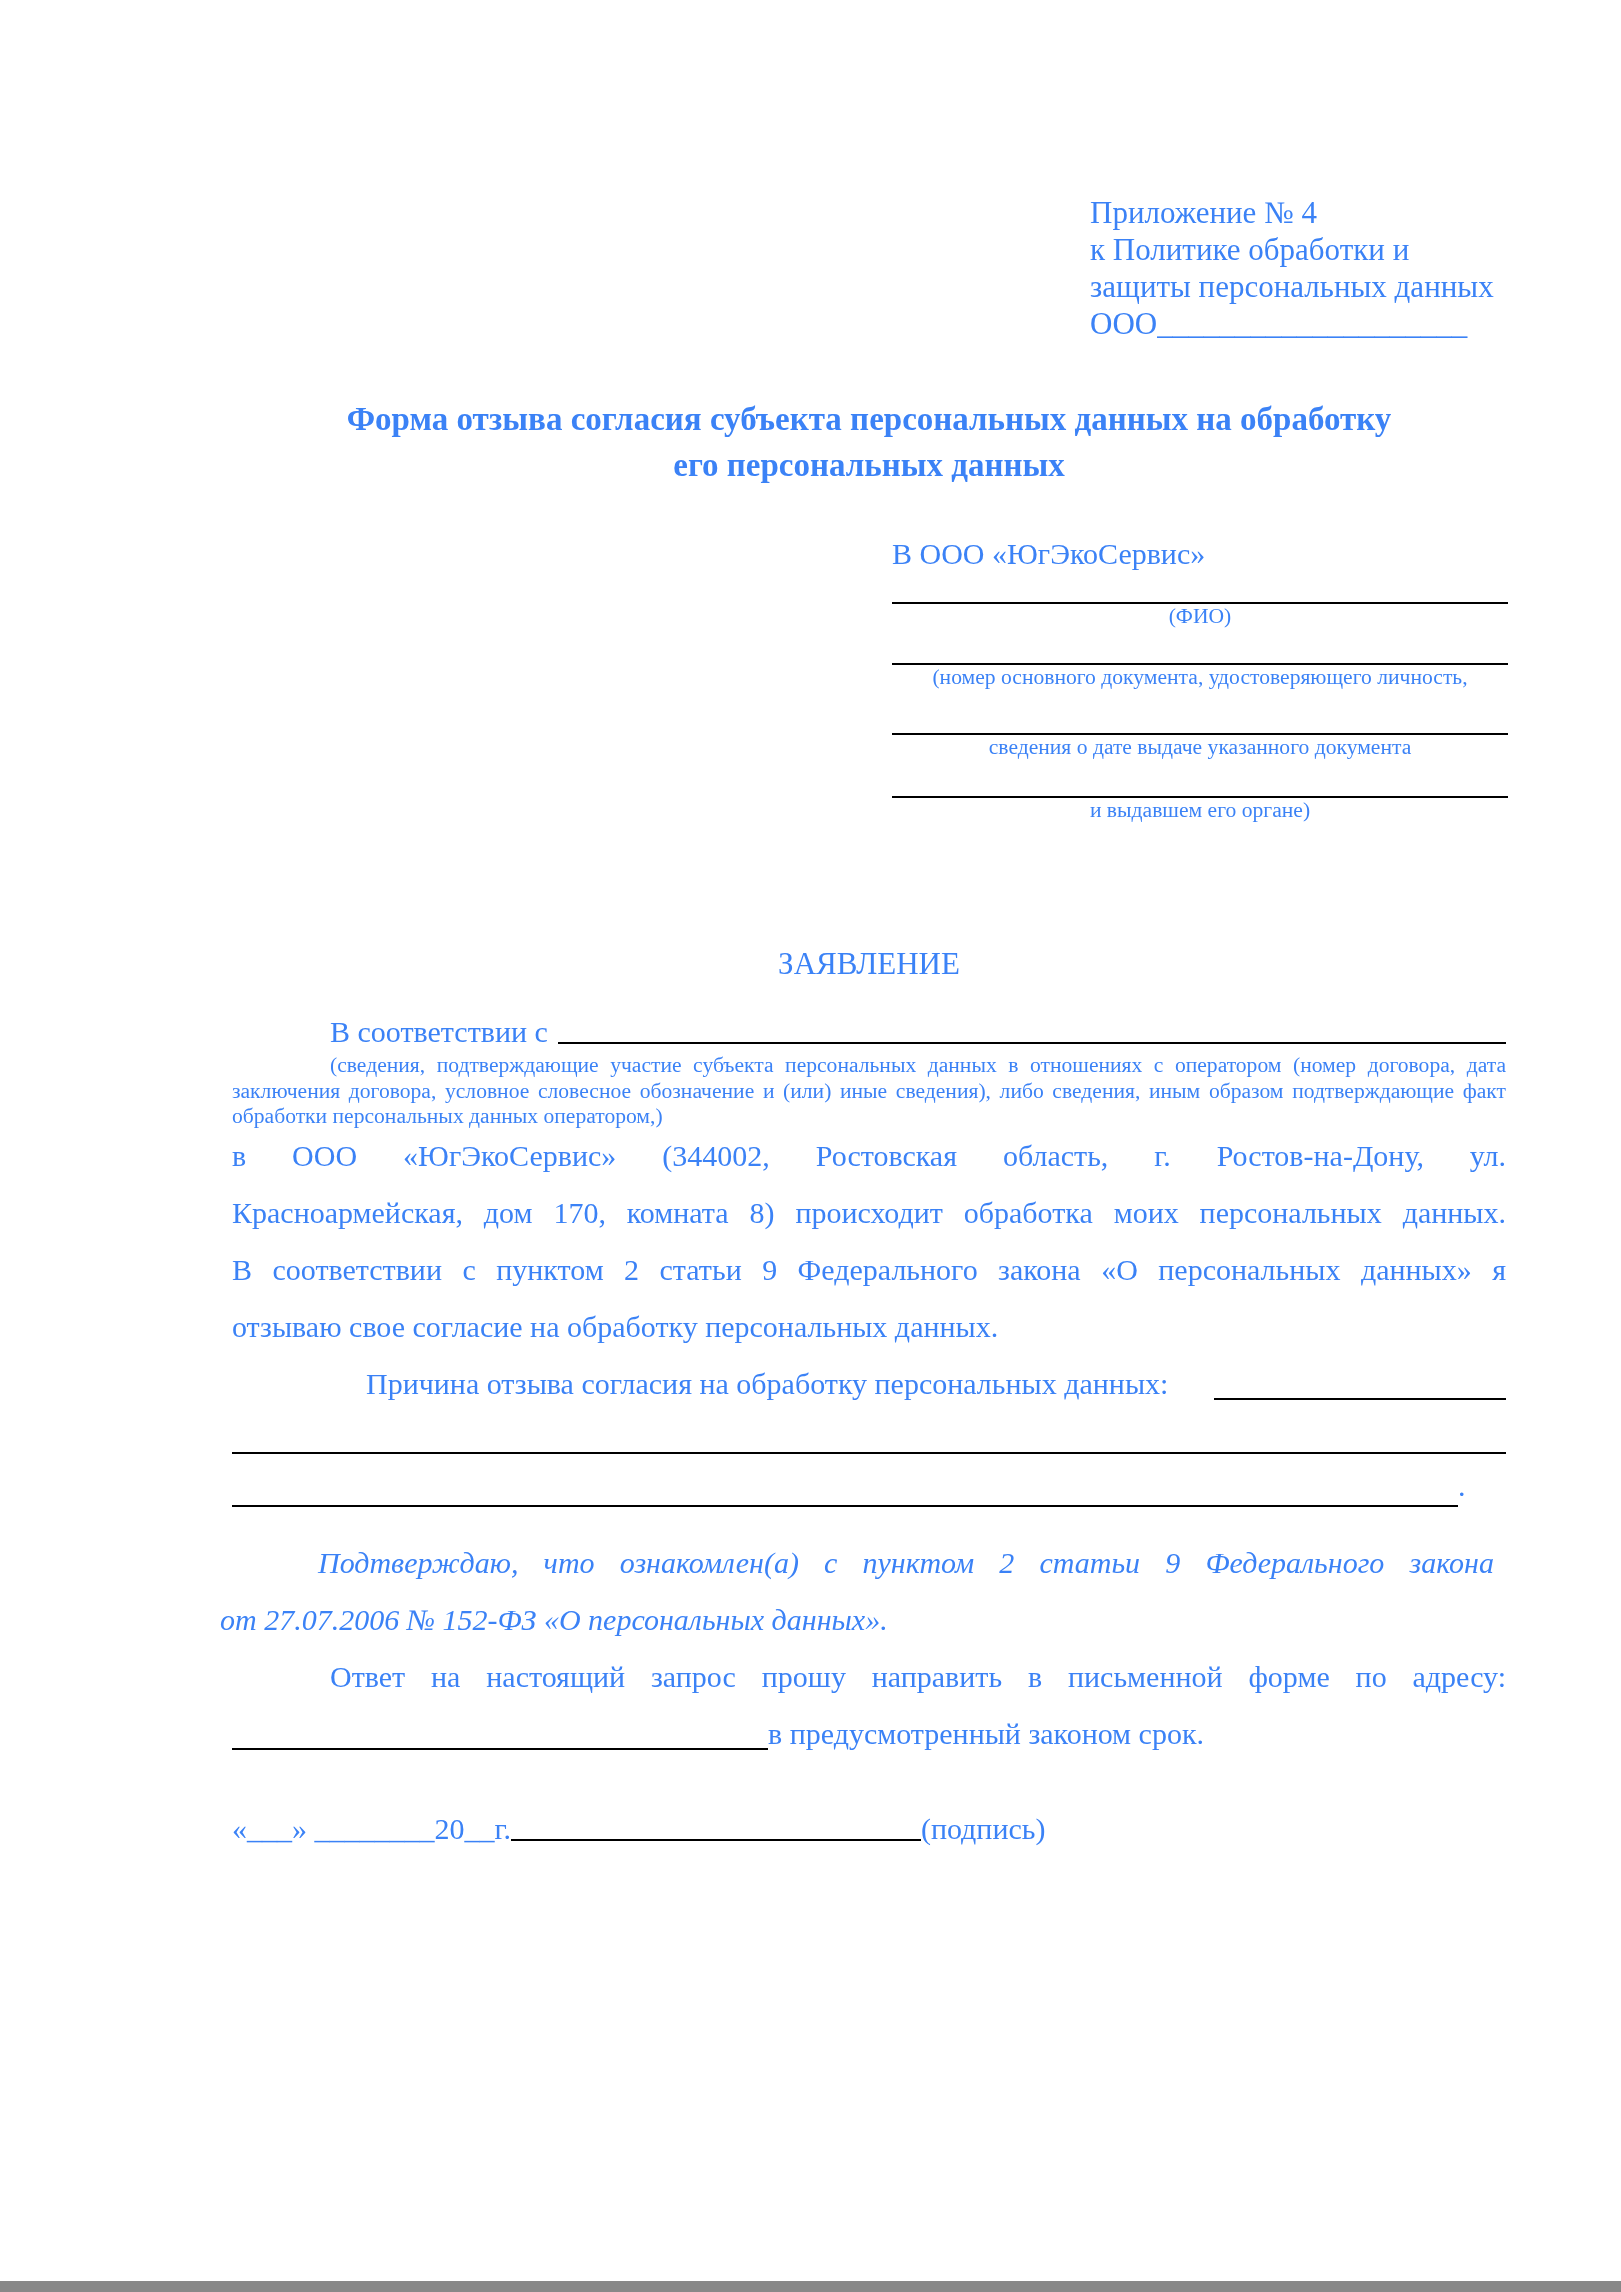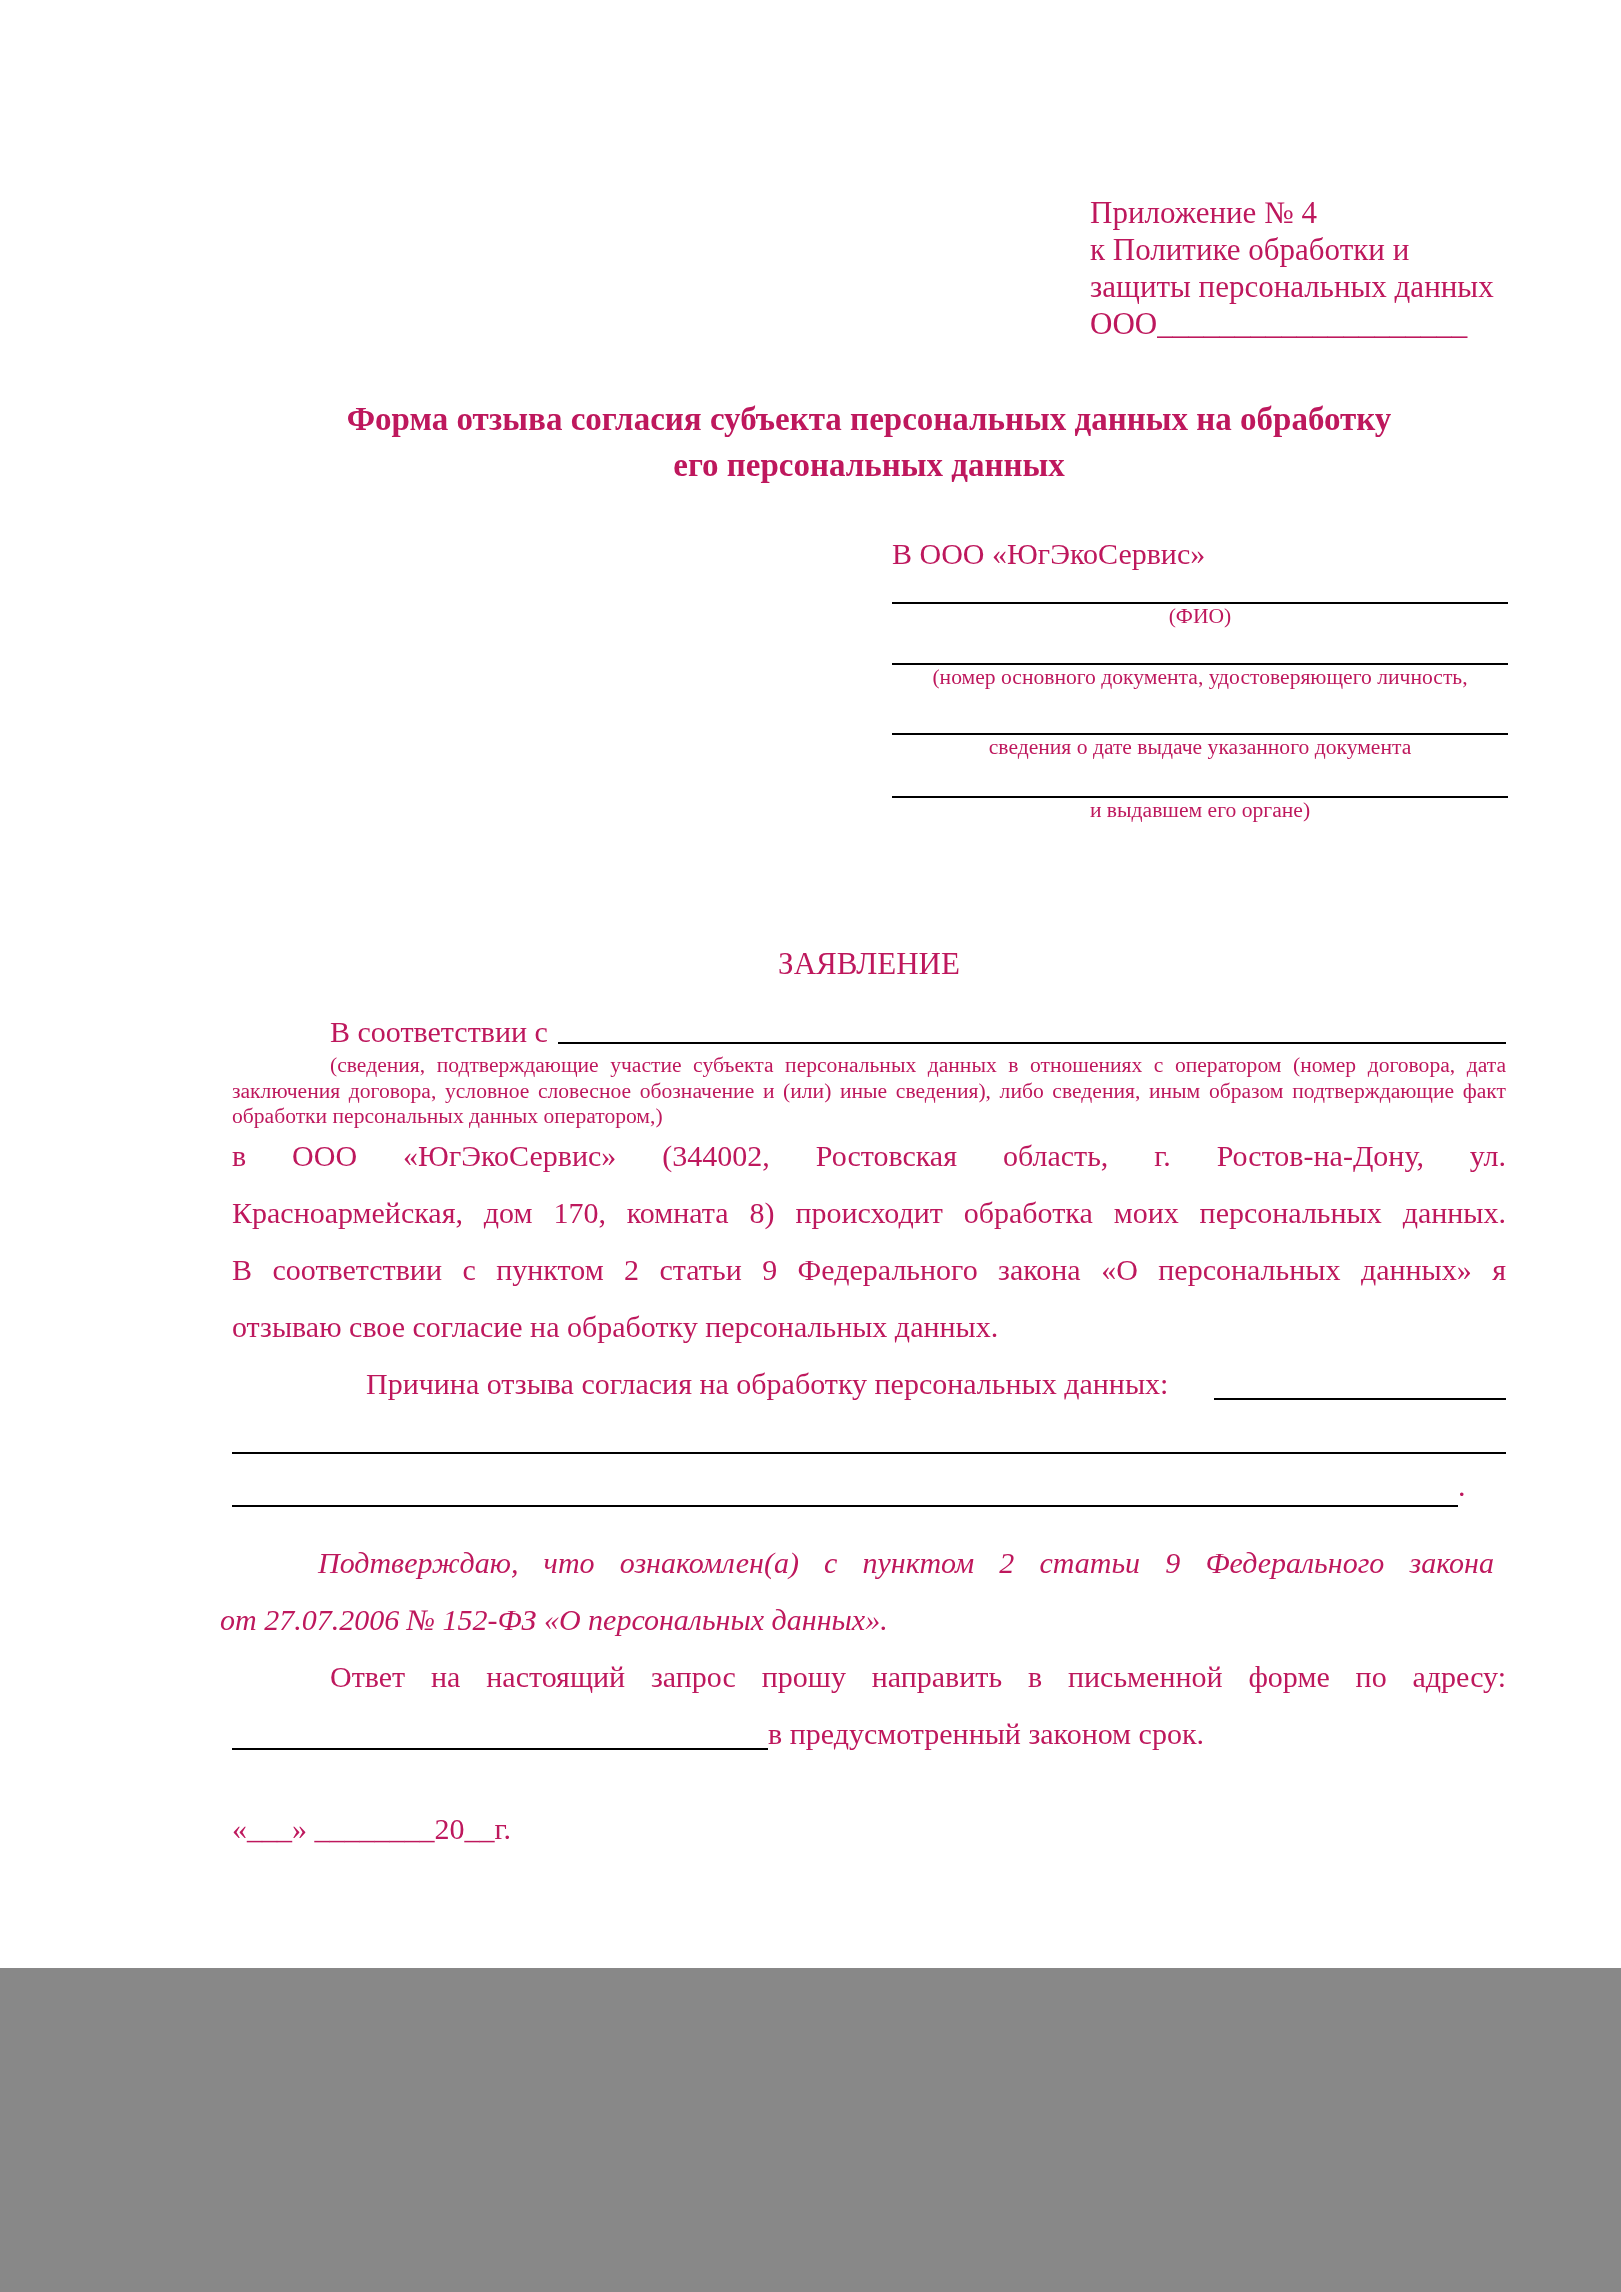--- a/index.html
+++ b/index.html
@@ -1,24 +1,24 @@
 <!DOCTYPE html>
 <html><head>
 <meta charset="utf-8">
 <style>
   * { margin: 0; padding: 0; box-sizing: border-box; }
   html, body { background: #888; }
   .page {
     position: relative;
     width: 1621px;
-    height: 1968px;
+    height: 2281px;
     margin: 0 auto;
     background: #ffffff;
     font-family: "Liberation Serif", "DejaVu Serif", serif;
-    color: #be185d;
+    color: #3b82f6;
     overflow: hidden;
   }
   .abs { position: absolute; }
 
   
   .appendix { left: 1090px; top: 194px; width: 431px; font-size: 31px; line-height: 37px; }
 
   
   .doc-title { left: 232px; top: 396px; width: 1274px; text-align: center; font-weight: bold; font-size: 33px; line-height: 46px; }
 
@@ -136,16 +136,20 @@
   <div class="abs reply">
     <div class="l1">Ответ на настоящий запрос прошу направить в письменной форме по адресу:</div>
     <div class="l2">
       <span class="blank"></span>
       <span>в предусмотренный законом срок.</span>
     </div>
   </div>
 
   <div class="abs footer-row">
     <span>«___» ________20__г.</span>
+    <span class="sig-group">
+      <span class="blank"></span>
+      <span>(подпись)</span>
+    </span>
   </div>
 
 </div>
 
 
 </body></html>

